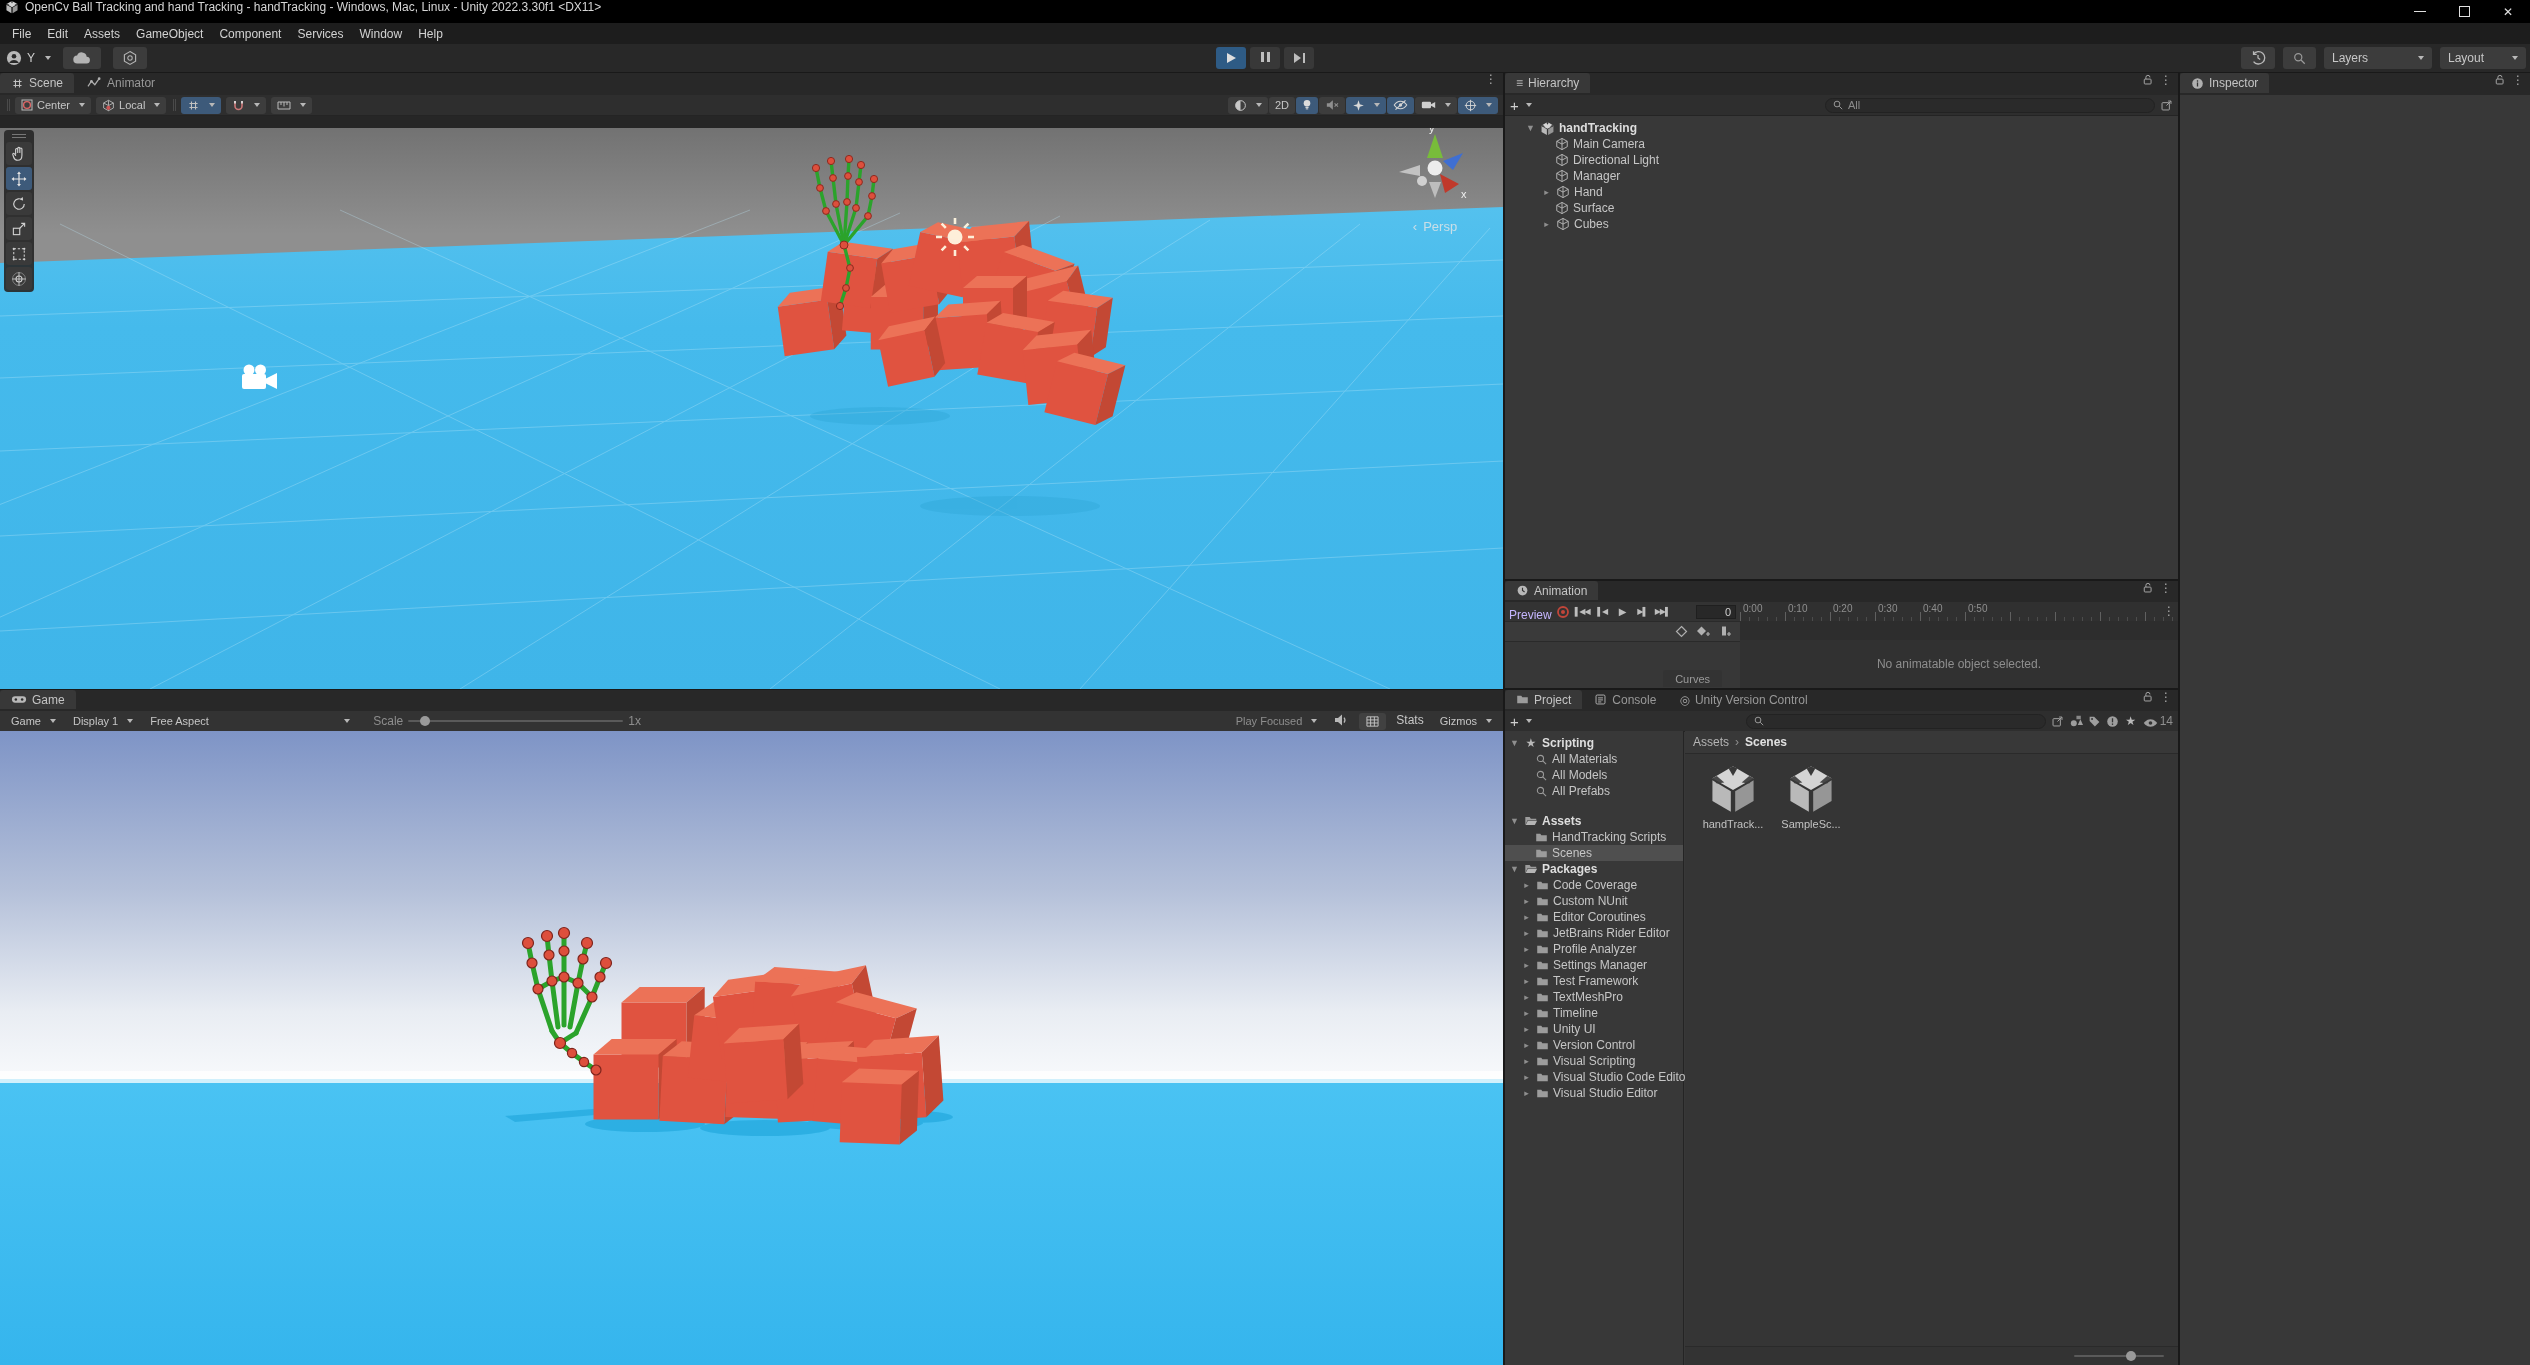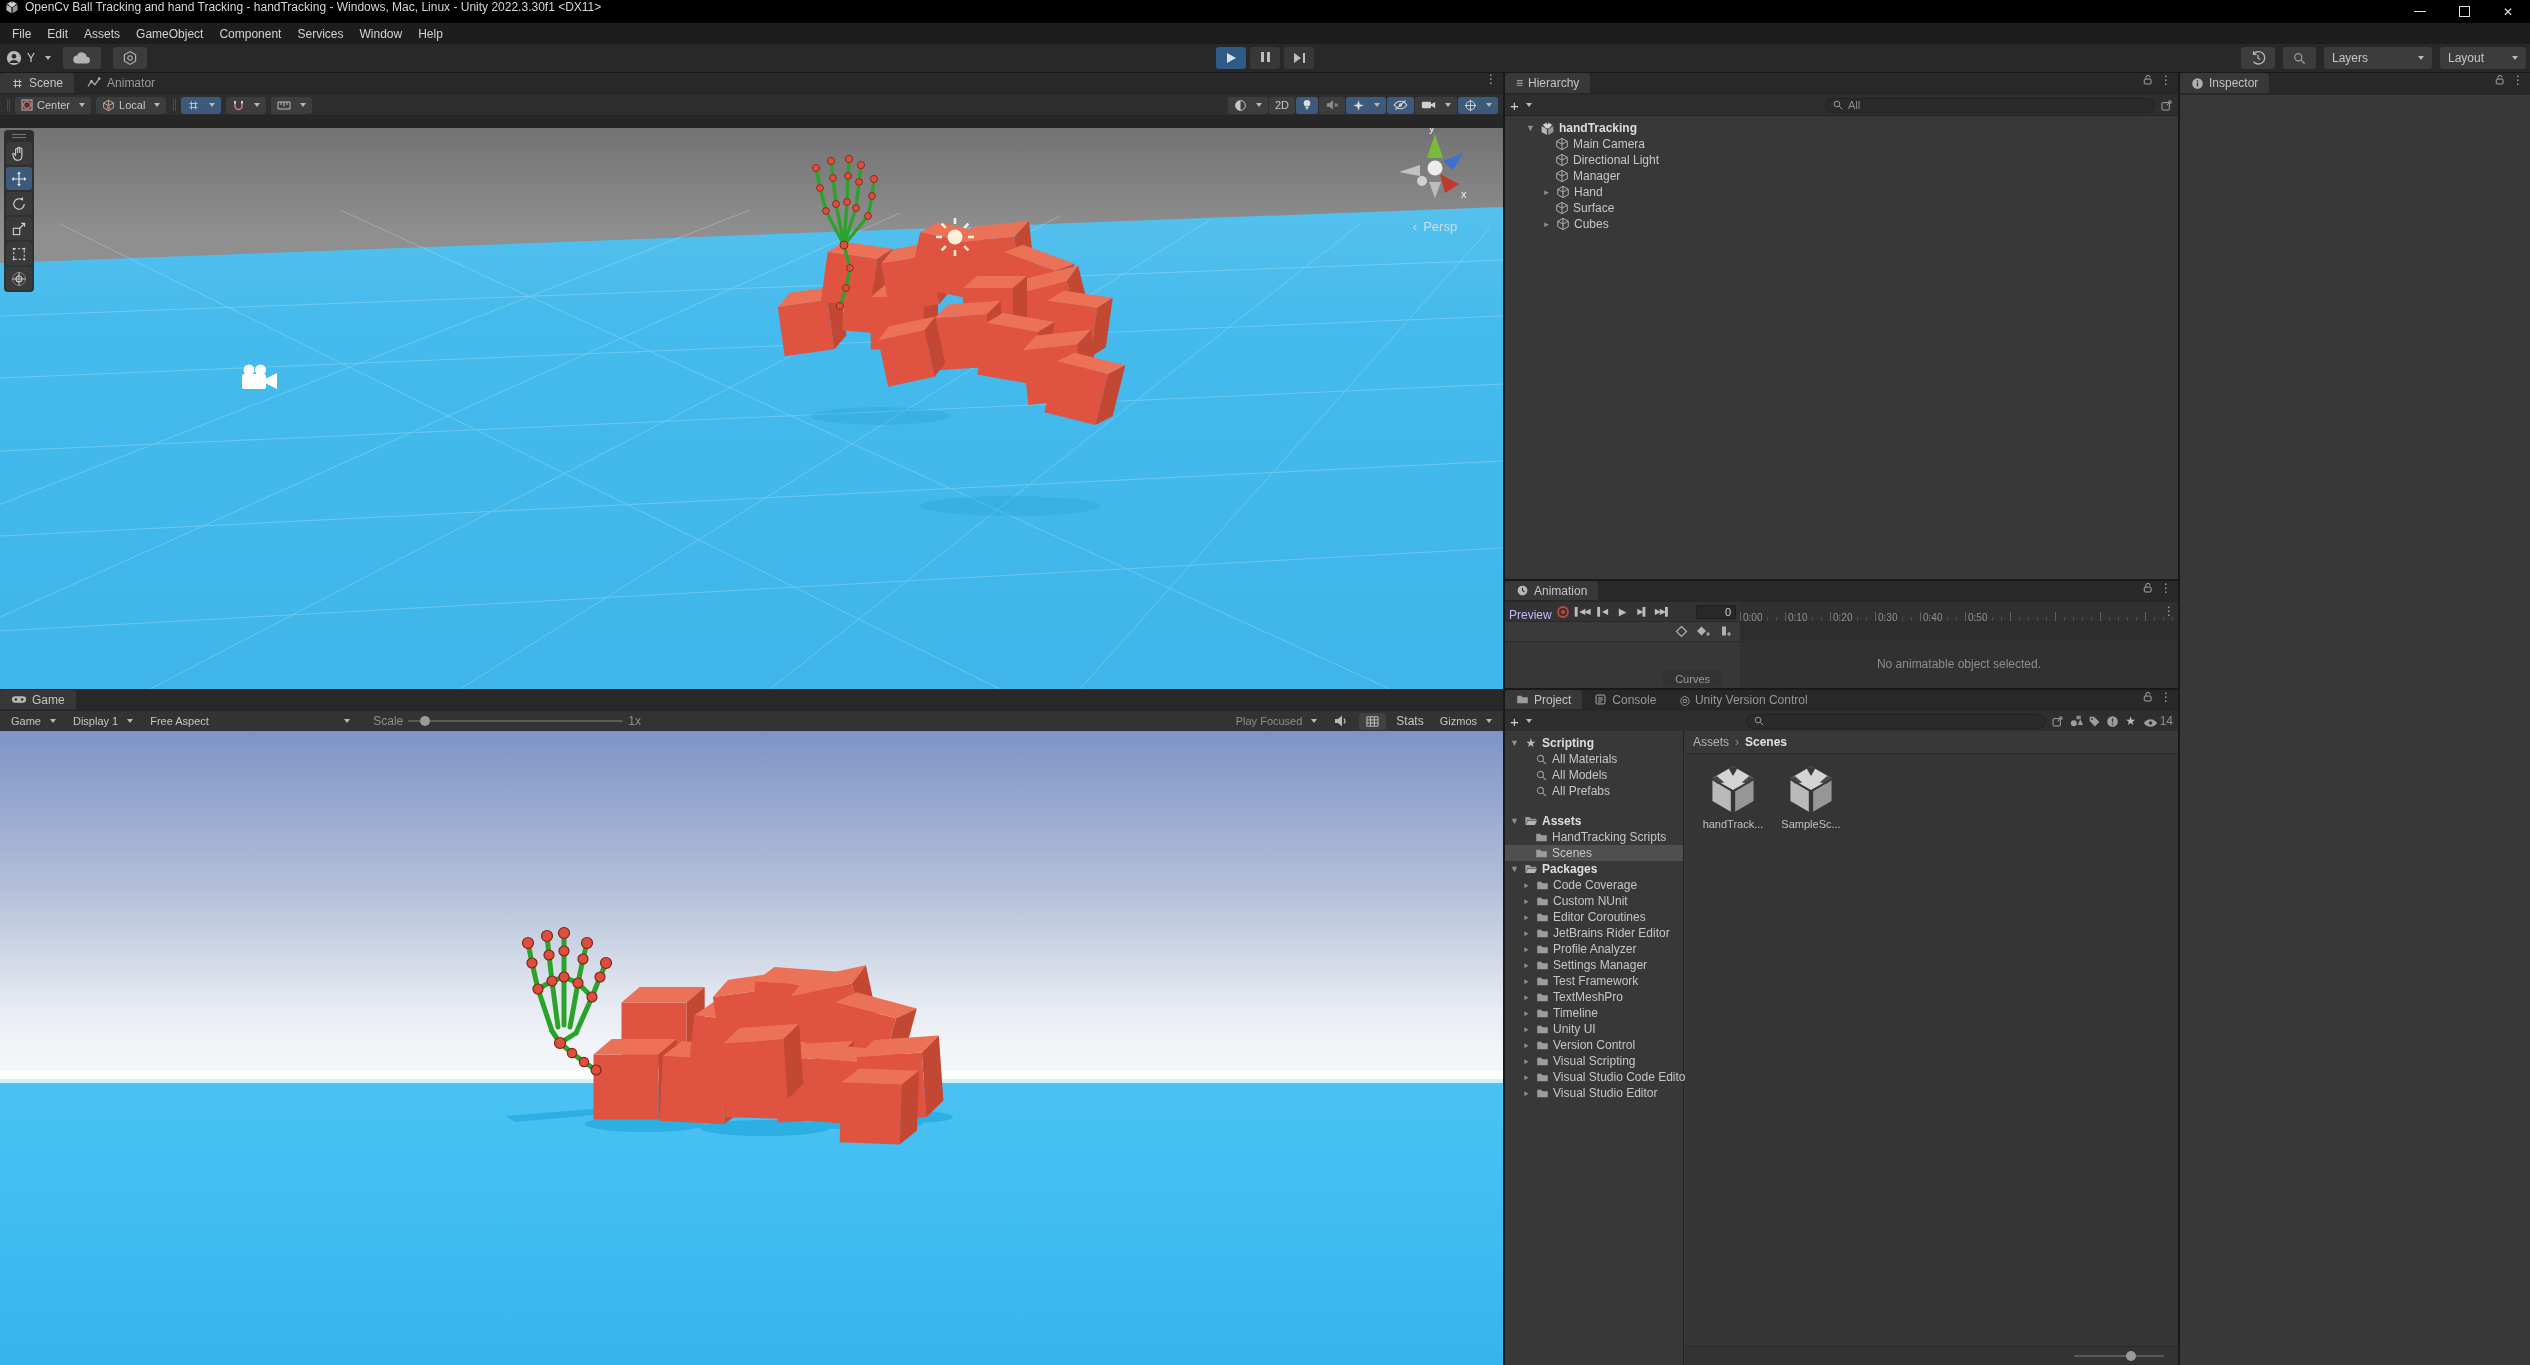--- a/index.html
+++ b/index.html
@@ -50,21 +50,21 @@
   .ic{display:inline-block;vertical-align:middle;flex:none;}
   .star{color:#b9b9b9;font-size:12px;width:14px;text-align:center;}
   
   .anim-label{color:#c4b5fd;margin-top:6px;}
   .transport{display:flex;align-items:center;gap:3px;}
   .tbtn{width:17px;height:14px;display:flex;align-items:center;justify-content:center;color:#bdbdbd;font-size:8px;letter-spacing:-1px;}
   .framebox{width:40px;height:14px;background:#282828;border:1px solid #1f1f1f;color:#cfcfcf;font-size:11px;text-align:right;padding:0 4px;box-sizing:border-box;}
   .ruler{position:absolute;background:#303030;
      background-image:repeating-linear-gradient(90deg,#606060 0 1px,transparent 1px 45px),repeating-linear-gradient(90deg,#4c4c4c 0 1px,transparent 1px 9px);
      background-size:100% 9px,100% 4px;background-position:left bottom,left bottom;background-repeat:repeat-x;}
-  .rtick{position:absolute;top:10px;font-size:10px;color:#8f8f8f;}
+  .rtick{position:absolute;top:1px;font-size:10px;color:#8f8f8f;}
   .subtab{height:17px;display:flex;align-items:center;padding:0 12px;font-size:11px;color:#9a9a9a;background:#333;border-radius:3px 3px 0 0;}
   .subtab.on{background:#3f3f3f;color:#c3c3c3;margin-top:45px;}
   
   .crumb{display:flex;align-items:center;gap:6px;padding:0 8px;height:22px;font-size:12px;color:#b5b5b5;border-bottom:1px solid #2a2a2a;background:#383838;}
   .tile{position:absolute;width:72px;text-align:center;}
   .tile .lbl{font-size:11px;color:#c2c2c2;margin-top:3px;}
   .slider-track{position:absolute;height:2px;background:#5a5a5a;border-radius:1px;}
   .slider-handle{position:absolute;width:10px;height:10px;border-radius:50%;background:#9a9a9a;}
   .scene-svg,.game-svg{position:absolute;left:0;top:0;}
   .ovl{position:absolute;}
@@ -608,21 +608,21 @@
       <div class="btn" style="background:transparent;width:200px;justify-content:space-between">
         <span>Free Aspect</span>
           <span class="caret"></span>
       </div>
       <span class="dim" style="margin-left:12px">Scale</span>
       <div style="position:relative;width:215px;height:10px">
         <div class="slider-track" style="left:0;right:0;top:4px"></div>
         <div class="slider-handle" style="left:12px;top:0"></div>
       </div>
       <span class="dim">1x</span>
-      <div style="margin-left:auto;display:flex;align-items:center;gap:10px">
+      <div style="margin-left:auto;display:flex;gap:10px">
         <div class="btn" style="background:transparent;color:#8e8e8e">
           <span>Play Focused</span>
             <span class="caret"></span>
         </div>
         <svg class="ic" width="16" height="14">
             <use href="#i-speaker"></use>
           </svg>
         <div class="btn" style="background:#414141">
           <svg class="ic" width="15" height="13">
               <use href="#i-vsync"></use>

